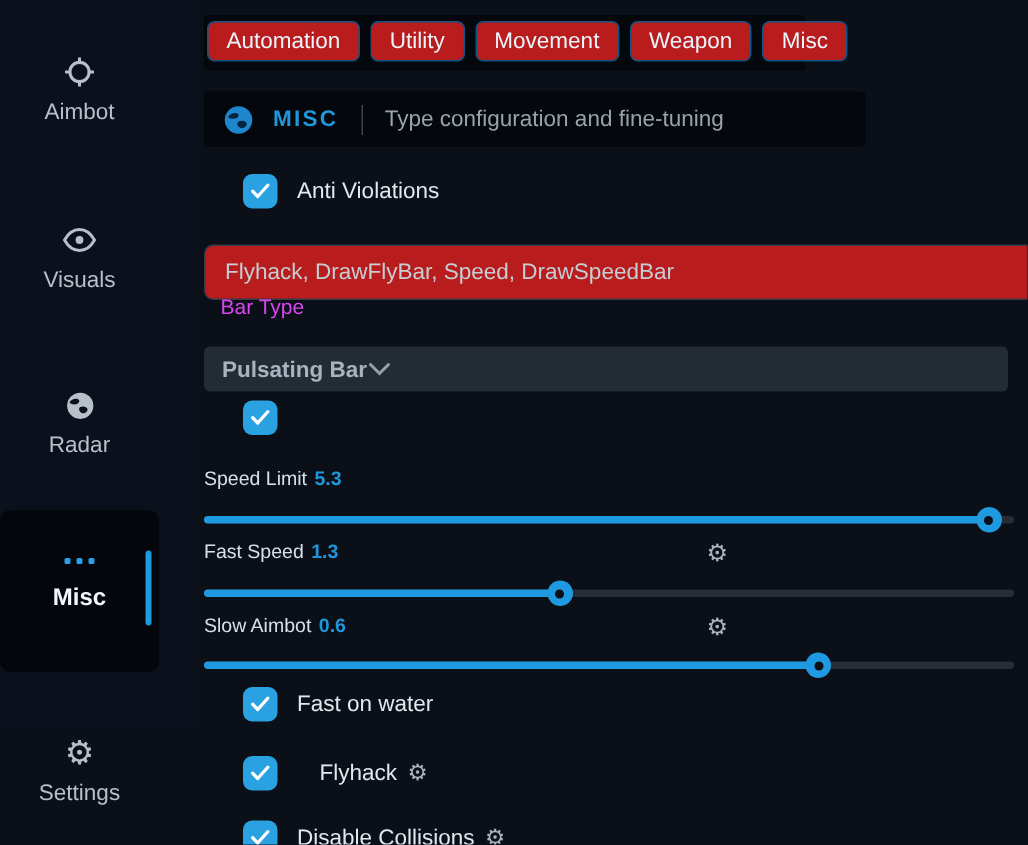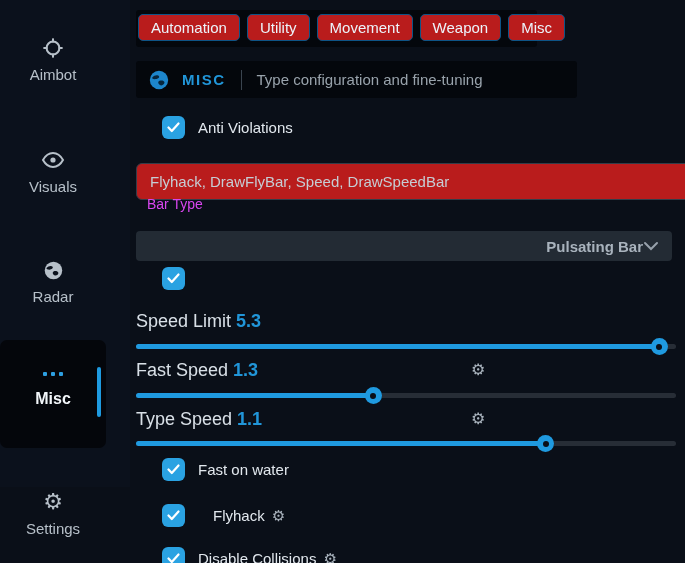--- a/index.html
+++ b/index.html
@@ -41,25 +41,25 @@
   
   .mselect{position:absolute;left:6px;top:163px;width:621px;height:37px;background:#b91c1c;
            border:1px solid #343d49;border-radius:6px;box-sizing:border-box;display:flex;align-items:center;cursor:pointer;}
   .mselect .val{margin-left:13px;color:#c6cdd4;font-size:15px;}
   .mselect .btn{position:absolute;right:-1px;top:-1px;width:39px;height:37px;background:#2090d0;
                 border-radius:0 6px 6px 0;display:flex;align-items:center;justify-content:center;}
   .tri-down{width:0;height:0;border-left:8px solid transparent;border-right:8px solid transparent;
             border-top:10px solid #eaf3fa;}
   .field-label{position:absolute;left:6px;top:196px;color:#d946ef;font-size:14px;margin-left:11px;}
   .select{position:absolute;left:6px;top:231px;width:536px;height:30px;background:#232b34;border-radius:4px;
-          display:flex;align-items:center;justify-content:flex-end;cursor:pointer;}
+          display:flex;align-items:center;justify-content:flex-start;cursor:pointer;}
   .select .val{margin-left:12px;color:#a9b3bd;font-weight:bold;font-size:15px;}
   .select .chev{margin-right:13px;display:flex;}
   
-  .sl-label{position:absolute;left:6px;color:#d9e0e7;font-size:18px;}
+  .sl-label{position:absolute;left:6px;color:#d9e0e7;font-size:13px;}
   .sl-label b{color:#2196d9;margin-left:5px;}
   .sl-gear{position:absolute;left:341px;font-size:16px;color:#a9b3bd;line-height:16px;cursor:pointer;}
   .slider{position:absolute;left:6px;width:540px;height:5px;background:#272d36;border-radius:3px;cursor:pointer;}
   .slider .fill{height:5px;background:#1f9ae0;border-radius:3px;}
   .slider .handle{position:absolute;top:-6px;width:17px;height:17px;border-radius:50%;background:#1f9ae0;
                   display:flex;align-items:center;justify-content:center;}
   .slider .handle::after{content:"";width:6px;height:6px;border-radius:50%;background:#0a0f18;}
 </style>
 </head>
 <body>
@@ -186,21 +186,21 @@
   <div class="sl-label" style="top:360px;">
     <span>Fast Speed</span><b>1.3</b>
   </div>
   <div class="sl-gear" style="top:362px;">⚙</div>
   <div class="slider" style="top:393px;">
     <div class="fill" style="width: 44%;"></div>
     <div class="handle" style="left: calc(44% - 9px);"></div>
   </div>
 
   <div class="sl-label" style="top:409px;">
-    <span>Type Speed</span><b>1.1</b>
+    <span>Slow Aimbot</span><b>0.6</b>
   </div>
   <div class="sl-gear" style="top:411px;">⚙</div>
   <div class="slider" style="top:441px;">
     <div class="fill" style="width: 76%;"></div>
     <div class="handle" style="left: calc(76% - 9px);"></div>
   </div>
 
   <div class="check-row" style="top:458px;">
     <span class="checkbox">
       <svg width="13" height="11" viewBox="0 0 13 11" fill="none" stroke="#ffffff" stroke-width="2.2" stroke-linecap="round" stroke-linejoin="round">

